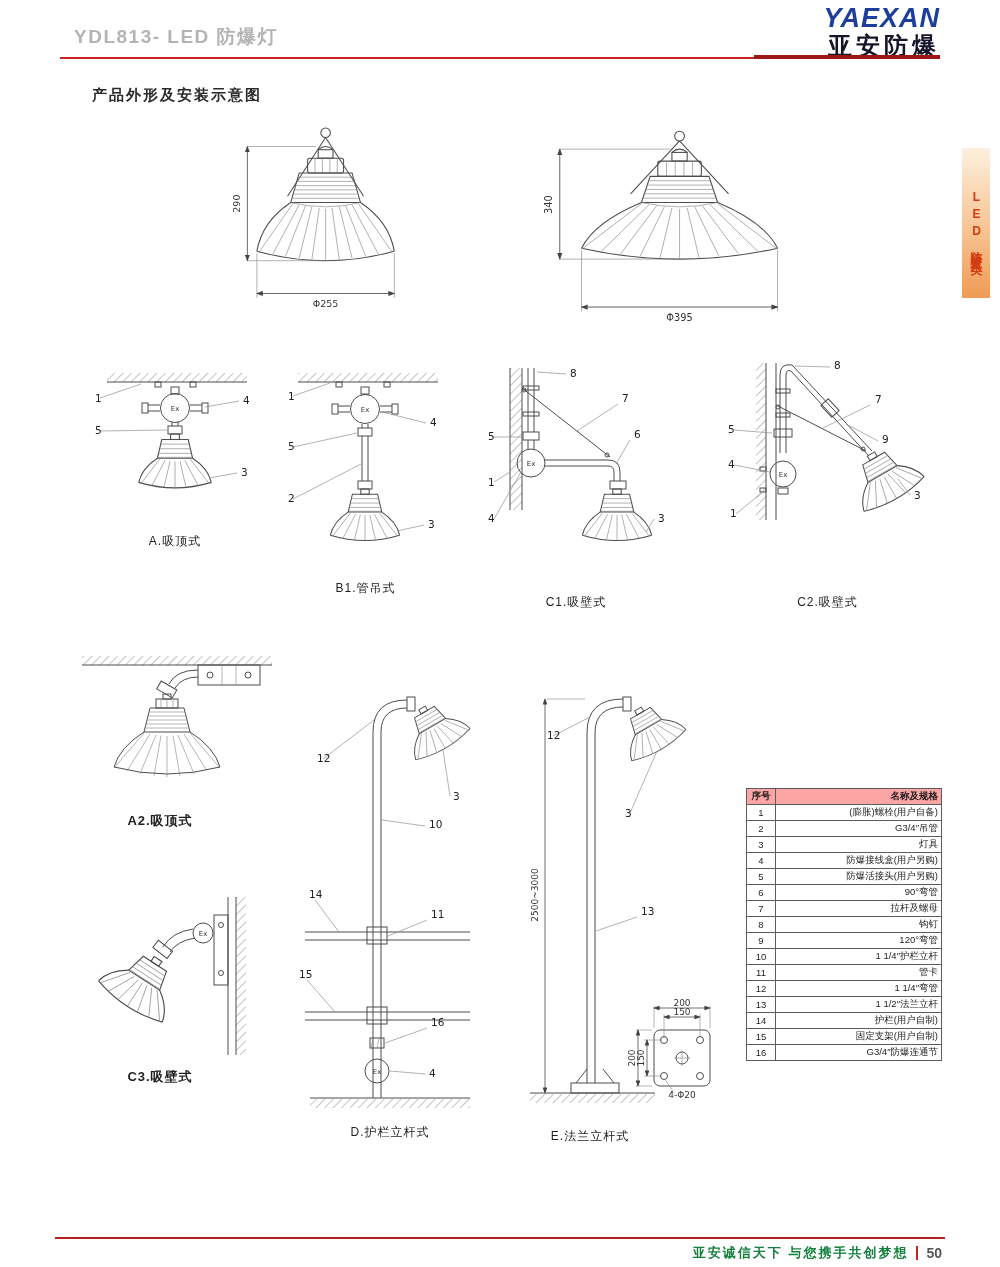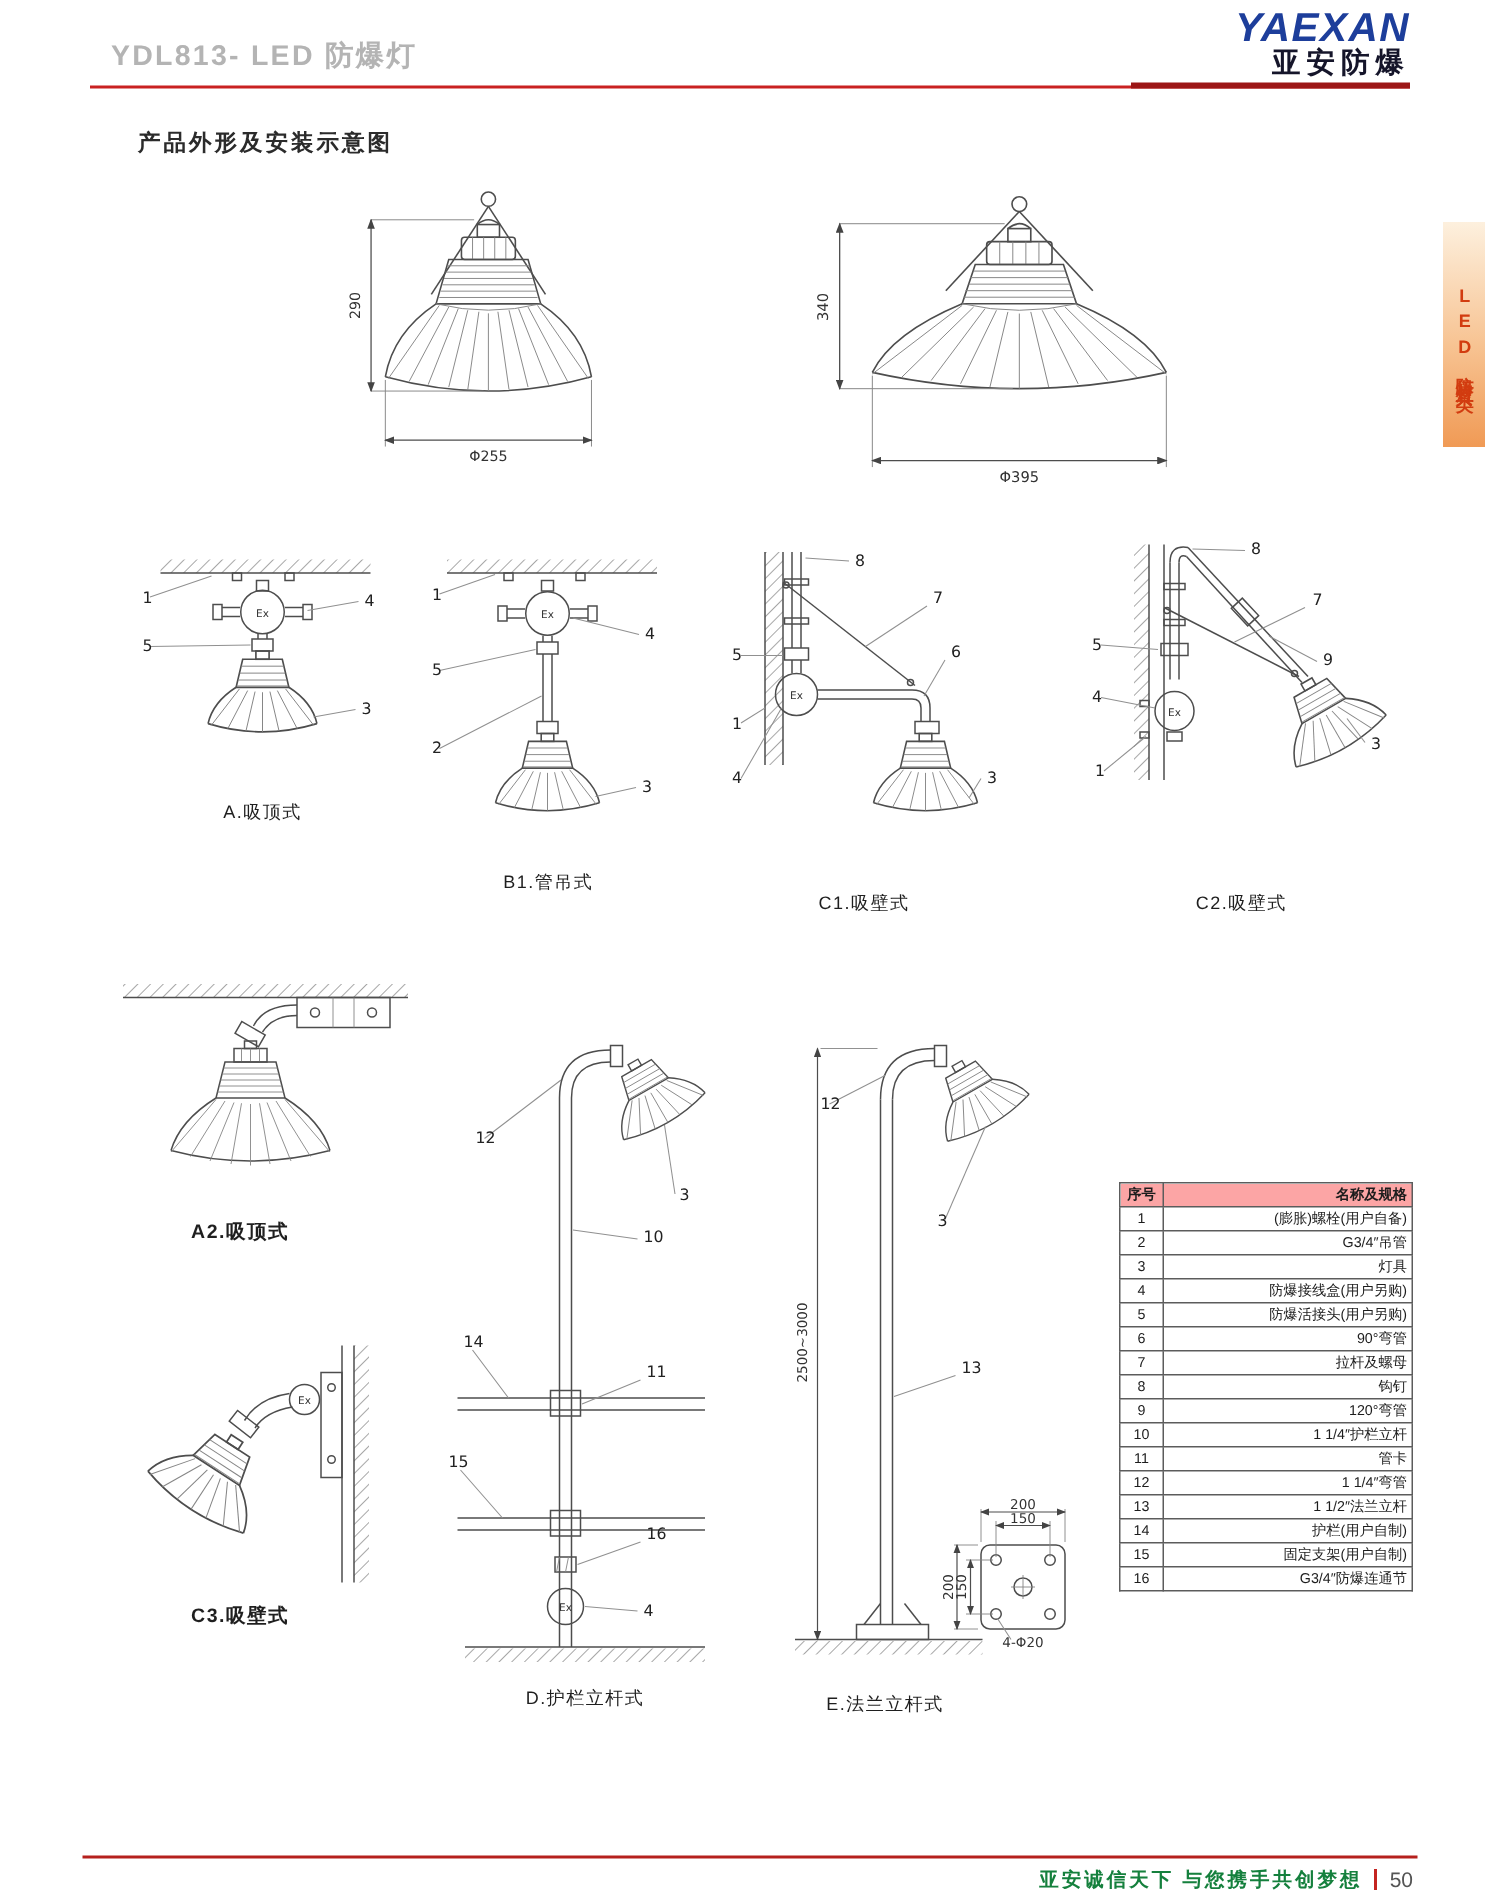--- a/index.html
+++ b/index.html
@@ -1,21 +1,21 @@
 <!DOCTYPE html>
 <html><head>
 <meta charset="utf-8">
 <style>
   html,body{margin:0;padding:0;}
   body{position:relative;width:1000px;height:1267px;background:#fff;font-family:"Liberation Sans","DejaVu Sans",sans-serif;overflow:hidden;}
   .abs{position:absolute;text-align:right;}
   .model-title{left:74px;top:24px;font-size:19px;letter-spacing:1.5px;color:#b4b4b4;font-weight:600;}
   .logo{right:60px;top:4px;text-align:right;line-height:1.05;}
   .logo-en{font-size:27px;font-weight:800;font-style:italic;color:#1d3e9b;letter-spacing:1px;display:block;}
-  .logo-cn{font-size:19px;font-weight:700;color:#15152a;letter-spacing:4px;display:block;margin-top:1px;}
+  .logo-cn{font-size:24px;font-weight:700;color:#15152a;letter-spacing:4px;display:block;margin-top:1px;}
   .head-rule{left:60px;right:60px;top:57px;height:2px;background:#c92121;}
   .logo-rule{right:60px;top:55px;width:186px;height:4px;background:#9c1616;}
   .section-title{left:72px;top:86px;font-size:15px;font-weight:700;letter-spacing:2px;color:#2b2b2b;margin-left:20px;}
   .side-tab{right:10px;top:148px;width:28px;height:150px;background:linear-gradient(180deg,#fdf0de 0%,#f7c392 55%,#f09a55 100%);display:flex;align-items:center;justify-content:center;writing-mode:vertical-rl;text-orientation:upright;font-size:12px;font-weight:700;letter-spacing:3px;color:#d23c10;}
   .dlabel{position:absolute;font-size:12px;color:#1f1f1f;letter-spacing:1px;text-align:center;}
   .dlabel.bold{font-weight:700;font-size:13px;}
   svg.dwg{position:absolute;overflow:visible;}
   .dwg line,.dwg path,.dwg rect,.dwg circle,.dwg polygon{fill:none;stroke:#4d4d4d;stroke-width:1;}
   .dwg .thin{stroke-width:0.6;stroke:#858585;}
   .dwg .ld{stroke-width:0.7;stroke:#909090;}
@@ -26,21 +26,21 @@
   .dwg .dim{marker-start:url(#arw);marker-end:url(#arw);stroke-width:0.8;}
   table.parts{position:absolute;left:746px;top:788px;width:196px;border-collapse:collapse;font-size:9.5px;color:#1d1d1d;table-layout:fixed;}
   table.parts th,table.parts td{border:1px solid #5c5c5c;height:15px;padding:0 3px;font-weight:400;overflow:hidden;white-space:nowrap;}
   table.parts th{background:#fca5a5;text-align:center;font-weight:700;}
   table.parts .no{width:28px;text-align:center;padding:0;}
   table.parts .nm{text-align:right;margin-left:44px;}
   .foot-rule{left:55px;right:55px;top:1237px;height:2px;background:#b5201d;}
   .footer-text{right:58px;top:1244px;display:flex;align-items:center;gap:8px;}
   .slogan{font-size:13px;font-weight:700;letter-spacing:2px;color:#15803d;}
   .page-sep{width:2px;height:14px;background:#c42420;}
-  .page-num{font-size:14px;font-weight:400;color:#555;}
+  .page-num{font-size:14px;font-weight:700;color:#555;}
 </style>
 </head>
 <body>
 
 <svg width="0" height="0" style="position:absolute" aria-hidden="true">
   <defs>
     <marker id="arw" orient="auto-start-reverse" markerWidth="8" markerHeight="6" refX="7" refY="3">
       <path d="M0,0L8,3L0,6Z" fill="#444" stroke="none"></path>
     </marker>
     <pattern id="hp" width="6" height="6" patternUnits="userSpaceOnUse" patternTransform="rotate(45)">

